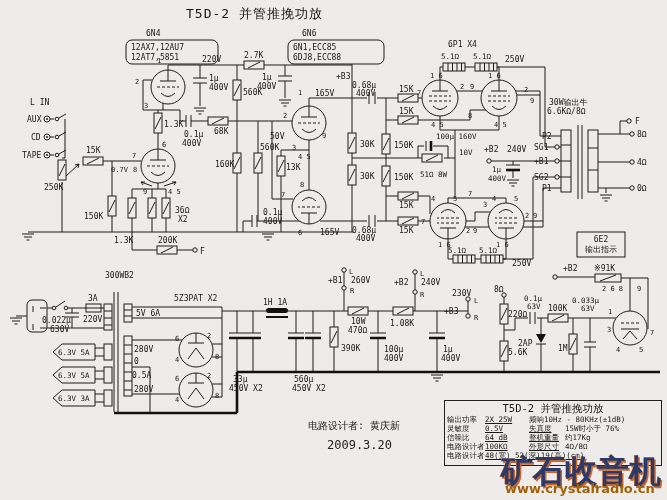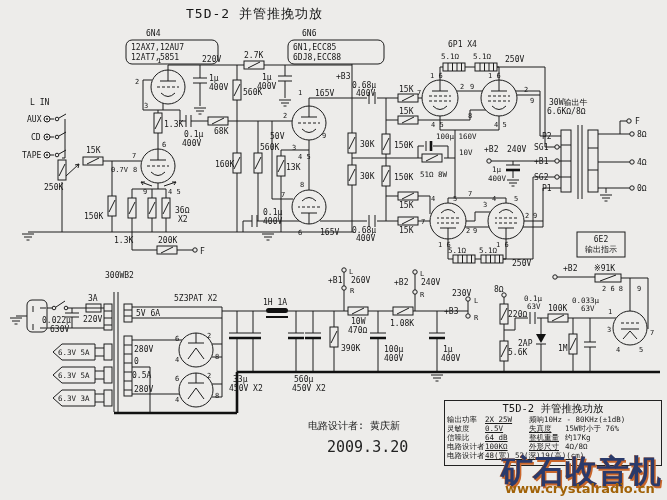--- a/index.html
+++ b/index.html
@@ -6,21 +6,21 @@
   #page{position:relative;width:667px;height:500px;background:#edecea;overflow:hidden;
         font-family:"DejaVu Sans Mono","DejaVu Sans",monospace;}
   svg text.lbl{fill:#161616;font-family:"DejaVu Sans Mono","DejaVu Sans",monospace;}
   .w{stroke:#1c1c1c;fill:none;stroke-width:1;}
   .wd{stroke:#1c1c1c;fill:none;stroke-width:1;stroke-dasharray:3 2;}
   .wt{stroke:#111;fill:none;stroke-width:2.6;}
   .cmp{fill:#edecea;stroke:#1c1c1c;stroke-width:1;}
   .blk{fill:#111;stroke:none;}
   #title{position:absolute;left:186px;top:5px;font-size:13px;letter-spacing:1px;color:#161616;white-space:nowrap;}
   #credit1{position:absolute;left:308px;top:419px;font-size:10px;color:#222;white-space:nowrap;}
-  #credit2{position:absolute;left:327px;top:438px;font-size:15px;color:#222;white-space:nowrap;}
+  #credit2{position:absolute;left:327px;top:438px;font-size:12px;color:#222;white-space:nowrap;}
   #specs{position:absolute;left:444px;top:400px;width:218px;height:66px;border:1px solid #222;
          font-size:7.5px;color:#1a1a1a;line-height:1.05;padding:1px 2px;box-sizing:border-box;}
   #specs .st{text-align:center;font-size:10.5px;margin:1px 0 2px 0;white-space:nowrap;}
   .spec-row{display:flex;white-space:nowrap;margin-bottom:1px;align-items:flex-end;}
   .sc1{min-width:38px;} .sc2{min-width:44px;text-decoration:underline;} .sc3{min-width:36px;text-decoration:underline;} .sc4{flex:1;}
   #wm-brand{position:absolute;left:501px;top:450px;font-size:32px;font-weight:bold;color:#2a3a6b;
             font-family:"DejaVu Sans",sans-serif;white-space:nowrap;
             text-shadow:1.5px 1.5px 0 #c9662b,-1px -1px 0 #d3read? }
   
   #wm-brand{text-shadow:1.5px 1.5px 0 #c9662b, -0.5px -0.5px 0 #c9662b;}

